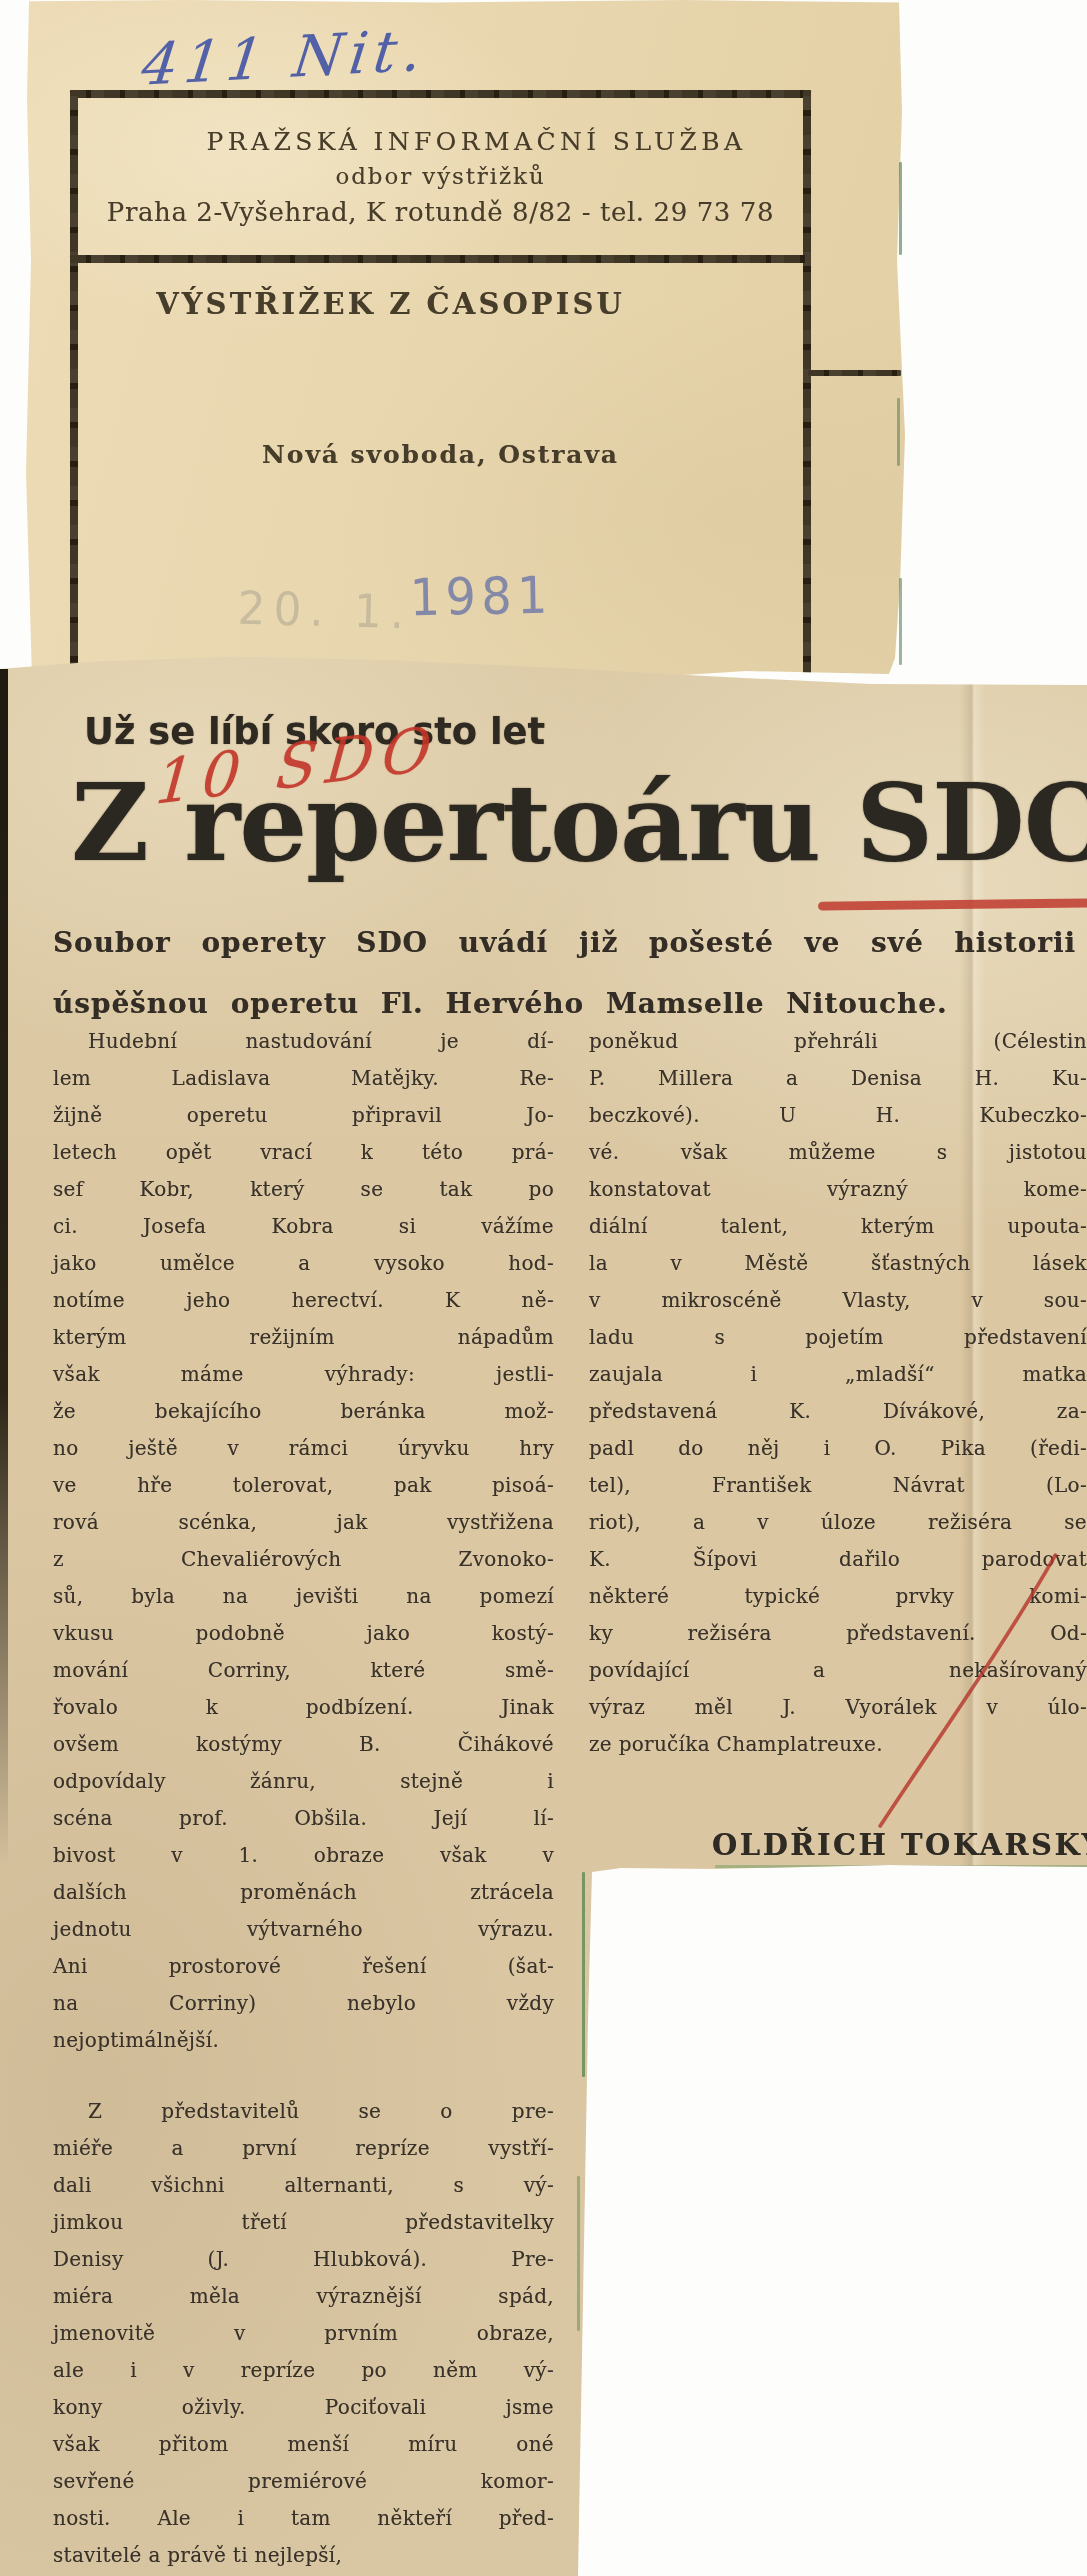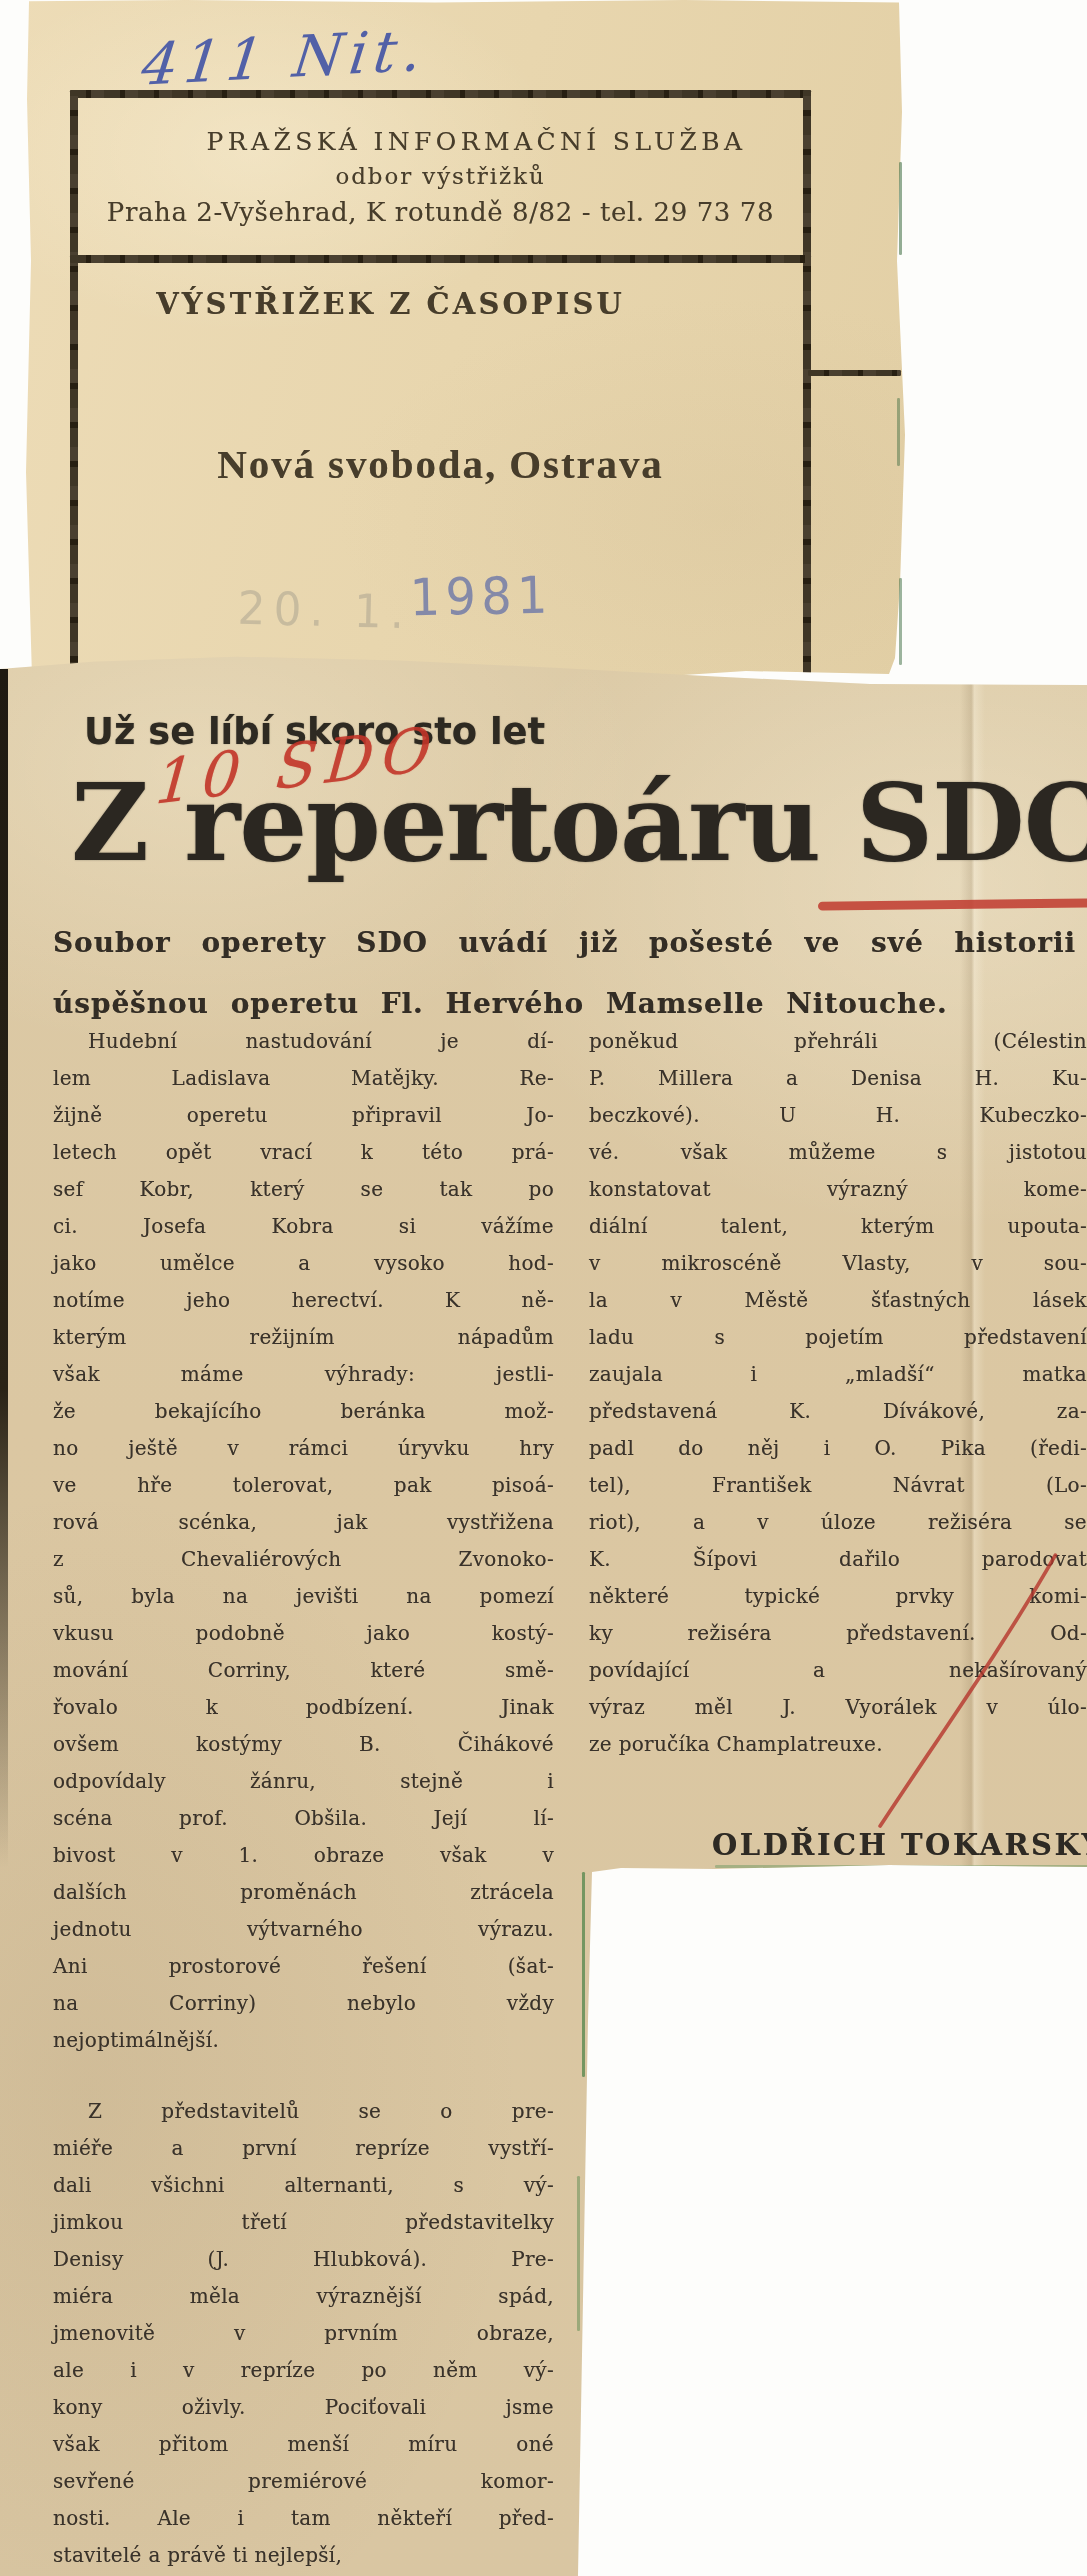--- a/index.html
+++ b/index.html
@@ -23,21 +23,21 @@
   .rule-h{position:absolute;height:8px;border-radius:1.2px;
     background:repeating-linear-gradient(90deg,#3f3626 0 16px,#271f12 16px 21px,#4a4030 21px 34px);}
   .rule-v{position:absolute;width:7.5px;border-radius:1.2px;
     background:repeating-linear-gradient(0deg,#3f3626 0 18.6px,#271f12 18.6px 25px,#4a4030 25px 39px);}
   .card-textline{position:absolute;left:70px;width:741px;text-align:center;color:#473d2b;
     text-shadow:0 0 0.6px rgba(70,60,40,.45);white-space:nowrap;}
   .t-agency{top:127px;font-size:25px;letter-spacing:4.4px;padding-left:36px;}
   .t-dept{top:163px;font-size:23px;letter-spacing:1.9px;}
   .t-addr{top:197px;font-size:26px;letter-spacing:0.6px;}
   .t-cliptype{top:287px;font-size:29px;font-weight:bold;letter-spacing:3.1px;transform:translateX(-50px);}
-  .t-source{top:440px;font-size:41px;font-weight:bold;letter-spacing:1.9px;font-family:Liberation Serif, serif;}
+  .t-source{top:440px;font-size:25px;font-weight:bold;letter-spacing:1.9px;}
   .handwriting{
     position:absolute;left:142px;top:23.6px;color:#3d50a5;
     font-size:57px;font-style:italic;letter-spacing:6.2px;
     font-family:"DejaVu Serif",serif;
     transform:rotate(-3deg) skewX(-10deg);opacity:.88;white-space:nowrap;
   }
   .stamp{position:absolute;font-family:"DejaVu Sans","Liberation Sans",sans-serif;white-space:nowrap;}
   .stamp-faint{left:233px;top:583px;font-size:46px;color:#a7a08e;opacity:.5;
     letter-spacing:8.7px;transform:rotate(1.5deg) scaleX(.95);}
   .stamp-year{left:405px;top:567px;font-size:51px;color:#777fa8;opacity:.88;
@@ -188,22 +188,22 @@
         <div class="tline">nosti. Ale i tam někteří před-</div>
         <div class="tline para-end">stavitelé a právě ti nejlepší,</div>
       </div>
     <div class="col col-right">
         <div class="tline">poněkud přehráli (Célestin</div>
         <div class="tline">P. Millera a Denisa H. Ku-</div>
         <div class="tline">beczkové). U H. Kubeczko-</div>
         <div class="tline">vé. však můžeme s jistotou</div>
         <div class="tline">konstatovat výrazný kome-</div>
         <div class="tline">diální talent, kterým upouta-</div>
+        <div class="tline">la v Městě šťastných lásek</div>
         <div class="tline">v mikroscéně Vlasty, v sou-</div>
-        <div class="tline">la v Městě šťastných lásek</div>
         <div class="tline">ladu s pojetím představení</div>
         <div class="tline">zaujala i „mladší“ matka</div>
         <div class="tline">představená K. Dívákové, za-</div>
         <div class="tline">padl do něj i O. Pika (ředi-</div>
         <div class="tline">tel), František Návrat (Lo-</div>
         <div class="tline">riot), a v úloze režiséra se</div>
         <div class="tline">K. Šípovi dařilo parodovat</div>
         <div class="tline">některé typické prvky komi-</div>
         <div class="tline">ky režiséra představení. Od-</div>
         <div class="tline">povídající a nekašírovaný</div>

